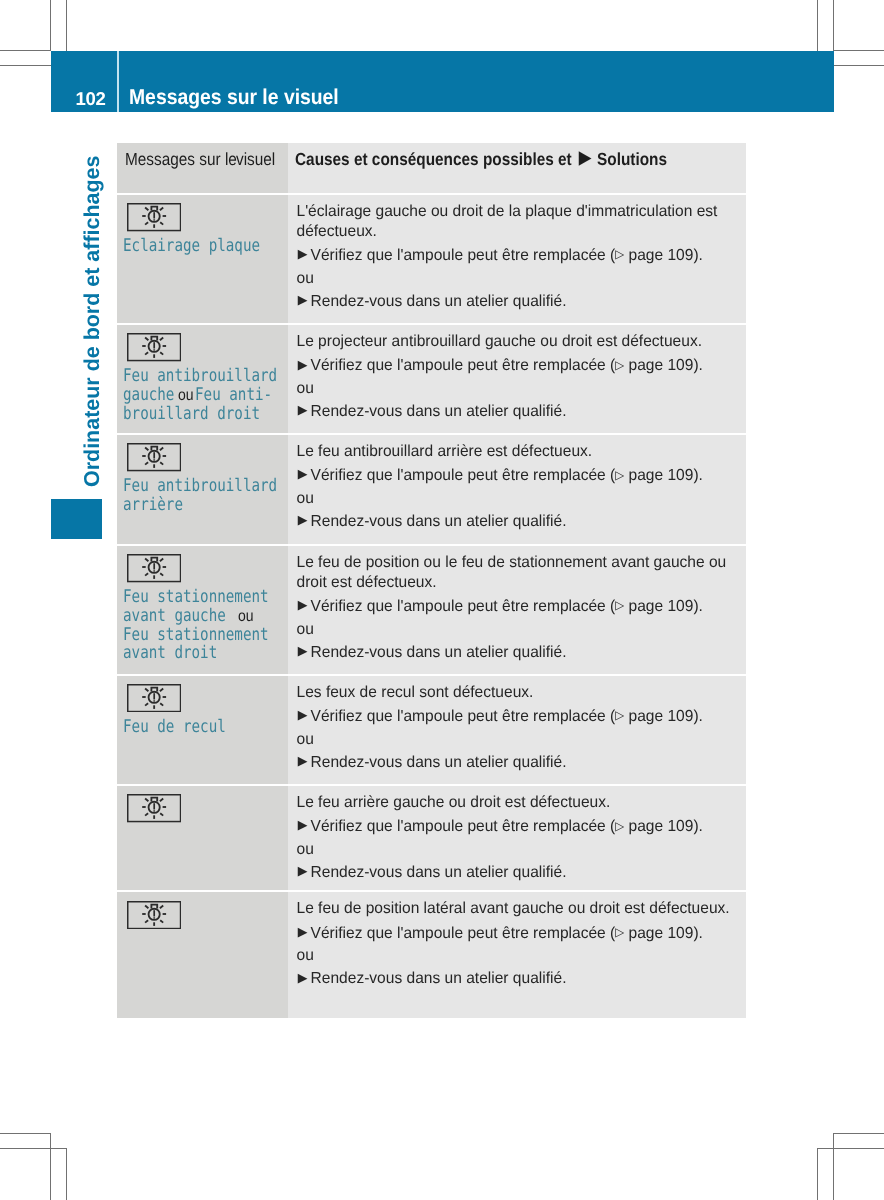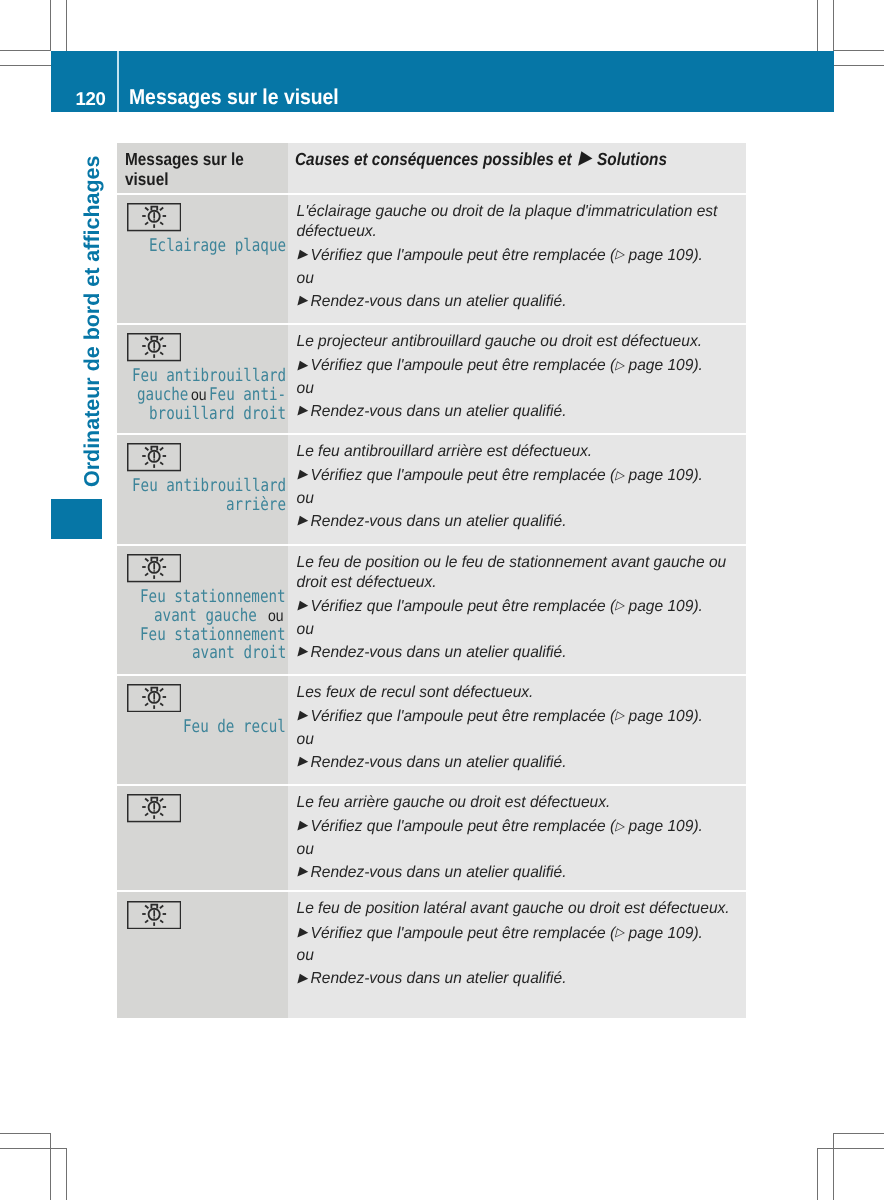--- a/index.html
+++ b/index.html
@@ -26,33 +26,33 @@
 
   
   .side-tab{position:absolute;left:51px;top:498.5px;width:51px;height:40px;background:#0676a6;}
   .side-text{position:absolute;left:79.6px;top:486.5px;transform:rotate(-90deg) scaleX(0.998);transform-origin:0 0;
       color:#0676a6;font-size:21.5px;font-weight:bold;white-space:nowrap;letter-spacing:0;}
 
   
   .tbl{position:absolute;left:117px;top:143.4px;width:629px;}
   .trow{display:flex;align-items:stretch;overflow:hidden;}
   .c1{width:171px;background:#d6d6d4;box-sizing:border-box;position:relative;}
-  .c2{width:458px;background:#e6e6e6;box-sizing:border-box;position:relative;font-style:italic;}
+  .c2{width:458px;background:#e6e6e6;box-sizing:border-box;position:relative;}
   .hsep{height:2px;background:#ffffff;width:629px;}
 
-  .hdcell1{padding:6.8px 12px 0 7.6px;font-size:17.5px;font-weight:bold;color:#1d1d1d;line-height:19.7px;}
+  .hdcell1{padding:6.8px 12px 0 7.6px;font-size:17.5px;font-weight:normal;color:#1d1d1d;line-height:19.7px;}
   .hdcell1 > div{display:inline-block;transform:scaleX(0.878);transform-origin:left center;}
   .hdcell2{padding:6.8px 12px 0 7.2px;font-size:17.5px;font-weight:bold;color:#1d1d1d;line-height:19.7px;white-space:nowrap;}
   .hdcell2 > span{display:inline-block;transform:scaleX(0.878);transform-origin:left center;}
   .hdcell2 .htri{font-size:17.6px;display:inline-block;position:relative;top:-2.4px;margin-left:7.5px;transform:scaleX(0.878);transform-origin:left center;}
   .hdcell2 .hsol{margin-left:5.9px;}
 
   .icon-wrap{padding:8.6px 0 0 9.7px;line-height:0;}
   .msg{padding:4.5px 2px 0 6.3px;}
-  .msgline{height:18.7px;white-space:nowrap;font-size:0;text-align:right;}
+  .msgline{height:18.7px;white-space:nowrap;font-size:0;}
   
   .mono{font-family:"DejaVu Sans Mono", monospace;font-size:17.4px;color:#3d8499;
       display:inline-block;transform:scaleX(0.818);transform-origin:left center;
       vertical-align:baseline;}
   .ou{font-family:"Liberation Sans",sans-serif;font-size:16px;color:#1d1d1d;
       display:inline-block;vertical-align:baseline;
       transform:scaleX(0.875);transform-origin:left center;padding:0 2.5px 0 3.4px;}
 
   .body{padding:7.0px 12.3px 0 8.75px;font-size:16px;color:#262626;line-height:19.8px;letter-spacing:0;
       width:471.2px;box-sizing:border-box;transform:scaleX(0.972);transform-origin:left top;}
@@ -82,21 +82,21 @@
   <div class="cm cmv" style="left:66px;top:1148px;height:52px;"></div>
   <div class="cm cmh" style="left:0;top:1133px;width:51px;"></div>
   <div class="cm cmh" style="left:0;top:1148px;width:67px;"></div>
 
   <div class="cm cmv" style="left:833px;top:1133px;height:67px;"></div>
   <div class="cm cmv" style="left:817px;top:1148px;height:52px;"></div>
   <div class="cm cmh" style="left:833px;top:1133px;width:51px;"></div>
   <div class="cm cmh" style="left:817px;top:1148px;width:67px;"></div>
 
   <div class="hdr">
-    <div class="hdr-page">120</div>
+    <div class="hdr-page">102</div>
     <div class="hdr-rule"></div>
     <div class="hdr-title" style="margin-right: -23.3px;">Messages sur le visuel</div>
   </div>
 
   <div class="side-tab"></div>
   <div class="side-text">Ordinateur de bord et affichages</div>
 
   <div class="tbl" id="tbl">
       <div class="trow" style="height:49.4px">
         <div class="c1">

